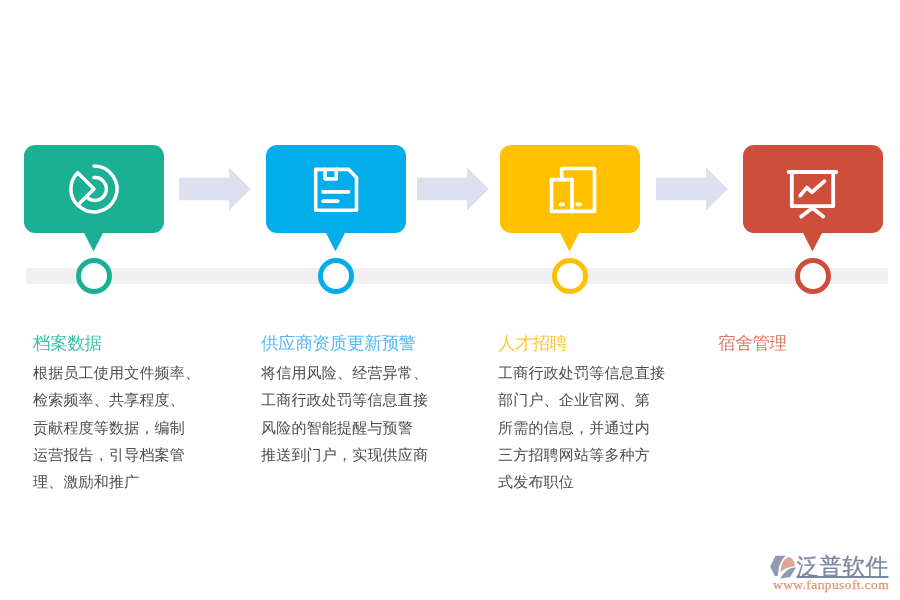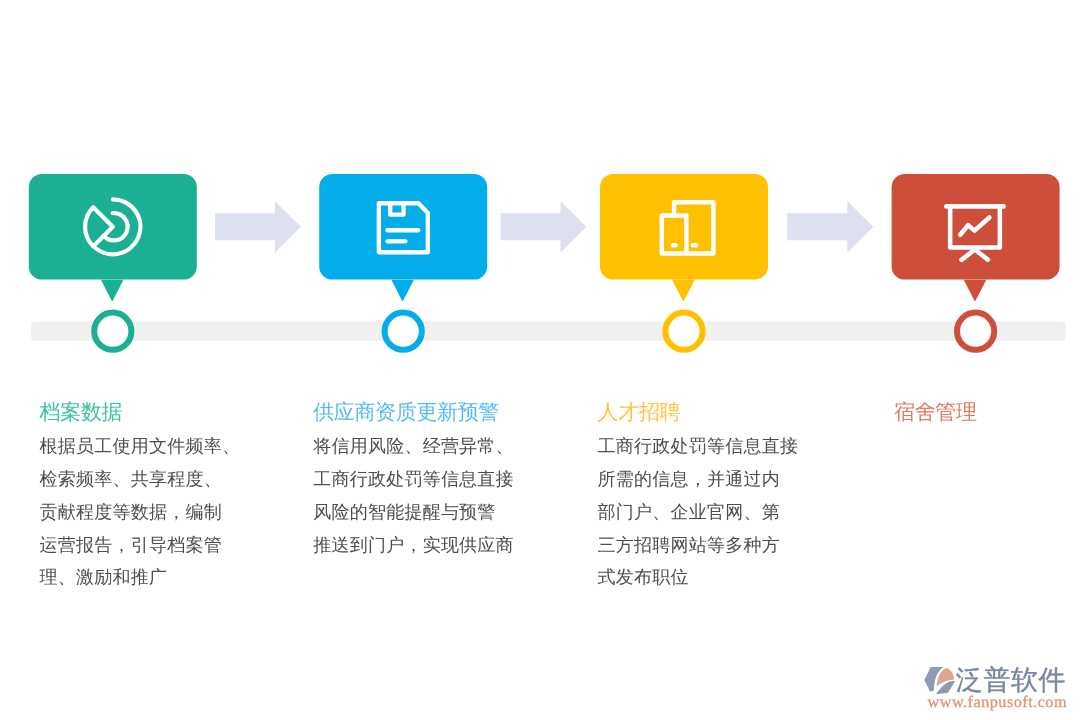--- a/index.html
+++ b/index.html
@@ -136,33 +136,33 @@
         <span class="tline">将信用风险、经营异常、</span>
         <span class="tline">工商行政处罚等信息直接</span>
         <span class="tline">风险的智能提醒与预警</span>
         <span class="tline">推送到门户，实现供应商</span>
       </p>
   </div>
   <div class="col" style="left:498px">
     <h3 style="color: rgb(255, 196, 58);">人才招聘</h3>
     <p style="color: rgb(77, 77, 77);">
         <span class="tline">工商行政处罚等信息直接</span>
+        <span class="tline">部门户、企业官网、第</span>
         <span class="tline">所需的信息，并通过内</span>
-        <span class="tline">部门户、企业官网、第</span>
         <span class="tline">三方招聘网站等多种方</span>
         <span class="tline">式发布职位</span>
       </p>
   </div>
-  <div class="col" style="left:745px">
+  <div class="col" style="left:718px">
     <h3 style="color: rgb(224, 120, 98);">宿舍管理</h3>
   </div>
 
   <div class="logo">
     <svg class="logo-mark" width="30" height="26" viewBox="0 0 30 26">
       <path d="M6.6 1.8 L17.2 1.8 C13.6 4.2 10.6 8.8 9.6 16 L9 21.8 L6 22.2 L1.2 12.6 Z" fill="#8e9ab2"></path>
       <path d="M26.9 13.7 L21.0 23.3 L11.1 24.5 C13.0 21.4 16.1 17.8 19.2 15.6 C21.8 13.8 24.5 13.2 26.9 13.7 Z" fill="#8e9ab2"></path>
       <path d="M20.6 2.9 C24.2 5.2 26.2 8.2 25.9 12.2 C22.6 12.3 17.6 13.8 14.1 16.0 C12.9 16.8 11.9 17.7 11.4 18.6 C11.6 15.3 12.5 10.3 14.5 7.0 C16.0 4.5 18.7 2.8 20.6 2.9 Z" fill="#dfa58e"></path>
     </svg>
-    <div class="logo-name" style="color: rgb(122, 135, 163);">泛普软件</div>
+    <div class="logo-name" style="color: rgb(122, 135, 163); text-decoration: underline;">泛普软件</div>
     <div class="logo-url" style="color: rgb(223, 149, 115);">www.fanpusoft.com</div>
   </div>
 
 </div>
 
 </body></html>

